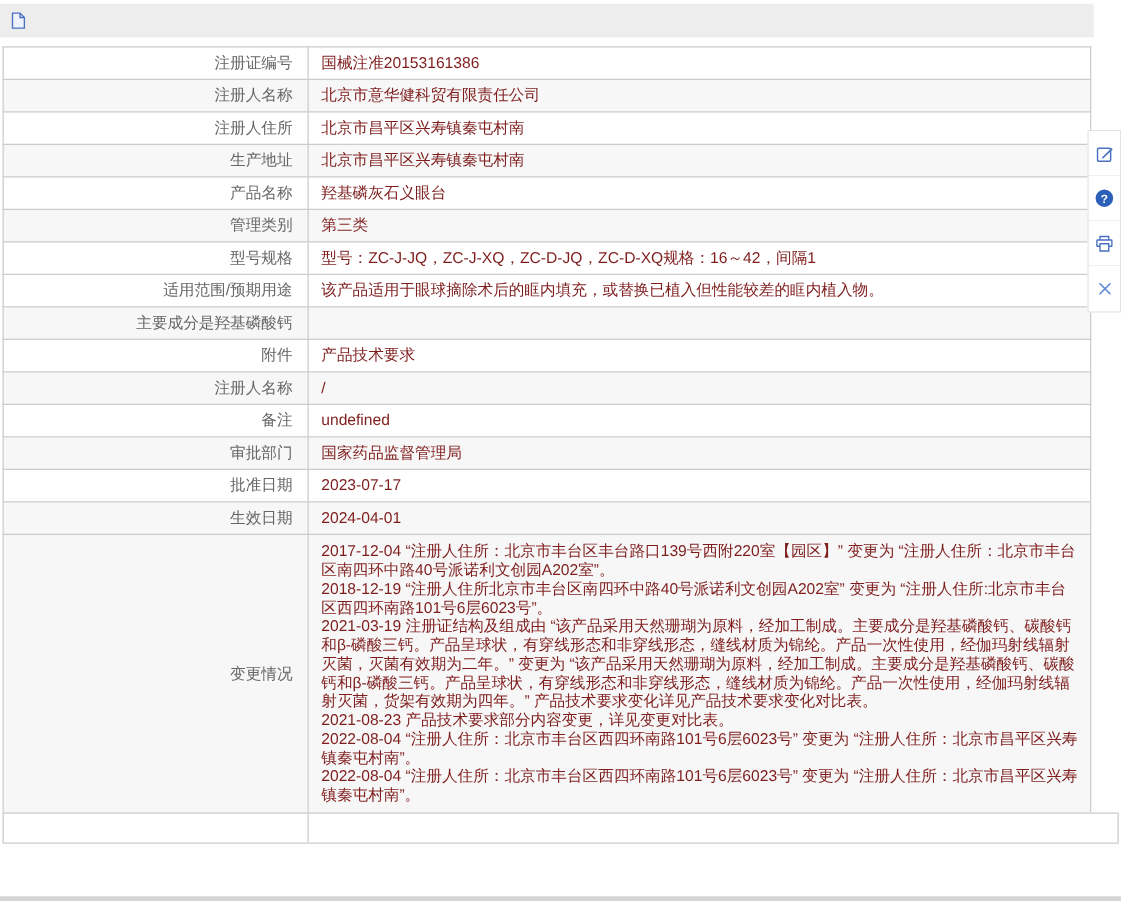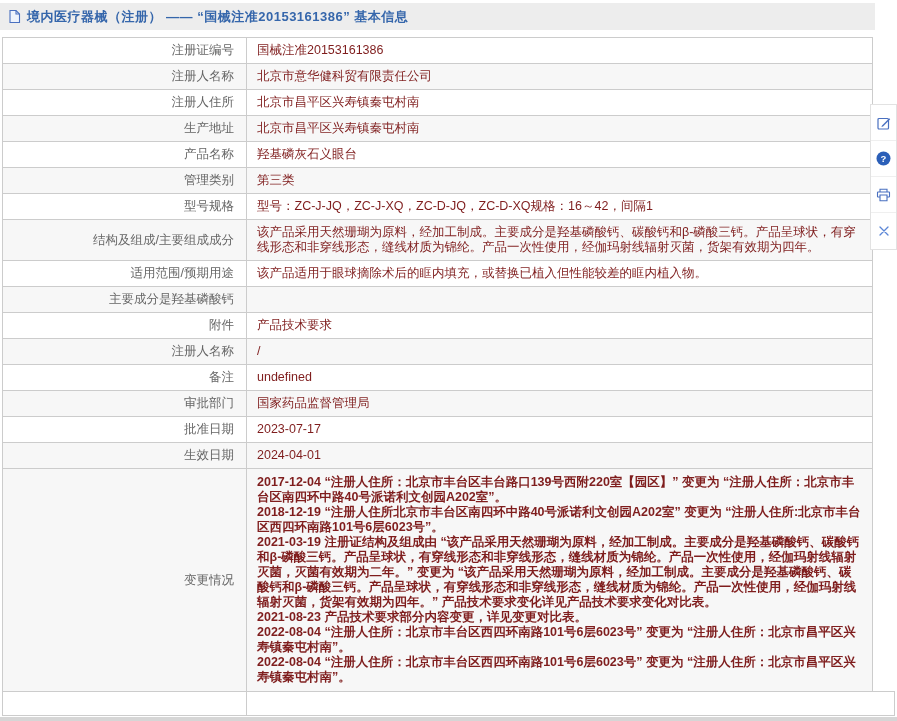--- a/index.html
+++ b/index.html
@@ -23,21 +23,21 @@
   .content{position:absolute;top:37px;left:2px;width:893px;}
   table.info-table{width:871px;border-collapse:collapse;table-layout:fixed;}
   table.info-table td{
     border:1px solid #cccccc;font-size:12.5px;line-height:15px;
     box-sizing:border-box;vertical-align:middle;
   }
   .label-cell{width:244px;text-align:right;padding:5px 12px 5px 6px;color:#666;margin-left:12px;}
   .value-cell{padding:5px 10px;color:#7f1d1d;}
   tr{background:#ffffff;}
   tr.alt{background:#f7f7f7;}
-  .multiline{white-space:pre-line;line-height:18px;padding-top:6px;padding-bottom:6px;font-weight:bold;}
+  .multiline{white-space:pre-line;line-height:18px;padding-top:6px;padding-bottom:6px;}
 
   
   .note-bar{
     width:893px;height:25px;border:1px solid #cccccc;margin-top:-1px;
     display:flex;box-sizing:border-box;background:#fff;
   }
   .note-label{
     width:244px;border-right:1px solid #cccccc;display:flex;align-items:center;
     justify-content:flex-end;padding-right:12px;color:#555;font-size:12.5px;
     gap:3px;box-sizing:border-box;
@@ -63,21 +63,20 @@
 
 <div class="page">
 
   <div class="title-bar">
     <span class="doc-icon">
       <svg width="13" height="15" viewBox="0 0 13 15">
         <path d="M2 1.5h6l3.5 3.5v8.5H2z" fill="#eef3fc" stroke="#4a70c0" stroke-width="1.1"></path>
         <path d="M8 1.5v3.5h3.5" fill="none" stroke="#4a70c0" stroke-width="1.1"></path>
       </svg>
     </span>
-    <span class="title-text">境内医疗器械（注册） —— “国械注准20153161386” 基本信息</span>
   </div>
 
   <div class="content">
     <table class="info-table">
       <colgroup>
           <col style="width:244px">
           <col>
         </colgroup>
       <tbody>
           <tr>
@@ -100,24 +99,20 @@
             <td class="label-cell">产品名称</td>
             <td class="value-cell">羟基磷灰石义眼台</td>
           </tr>
           <tr class="alt">
             <td class="label-cell">管理类别</td>
             <td class="value-cell">第三类</td>
           </tr>
           <tr>
             <td class="label-cell">型号规格</td>
             <td class="value-cell">型号：ZC-J-JQ，ZC-J-XQ，ZC-D-JQ，ZC-D-XQ规格：16～42，间隔1</td>
-          </tr>
-          <tr class="alt">
-            <td class="label-cell">结构及组成/主要组成成分</td>
-            <td class="value-cell">该产品采用天然珊瑚为原料，经加工制成。主要成分是羟基磷酸钙、碳酸钙和β-磷酸三钙。产品呈球状，有穿线形态和非穿线形态，缝线材质为锦纶。产品一次性使用，经伽玛射线辐射灭菌，货架有效期为四年。</td>
           </tr>
           <tr>
             <td class="label-cell">适用范围/预期用途</td>
             <td class="value-cell">该产品适用于眼球摘除术后的眶内填充，或替换已植入但性能较差的眶内植入物。</td>
           </tr>
           <tr class="alt">
             <td class="label-cell">主要成分是羟基磷酸钙</td>
             <td class="value-cell"></td>
           </tr>
           <tr>

